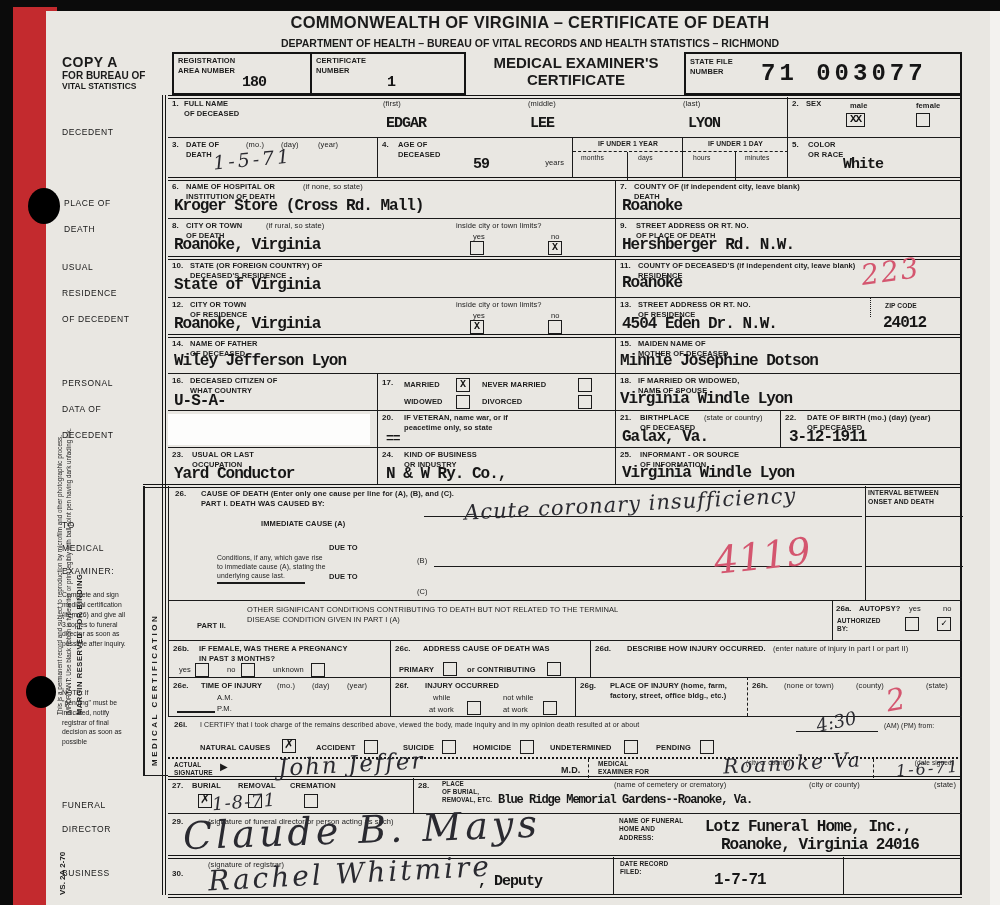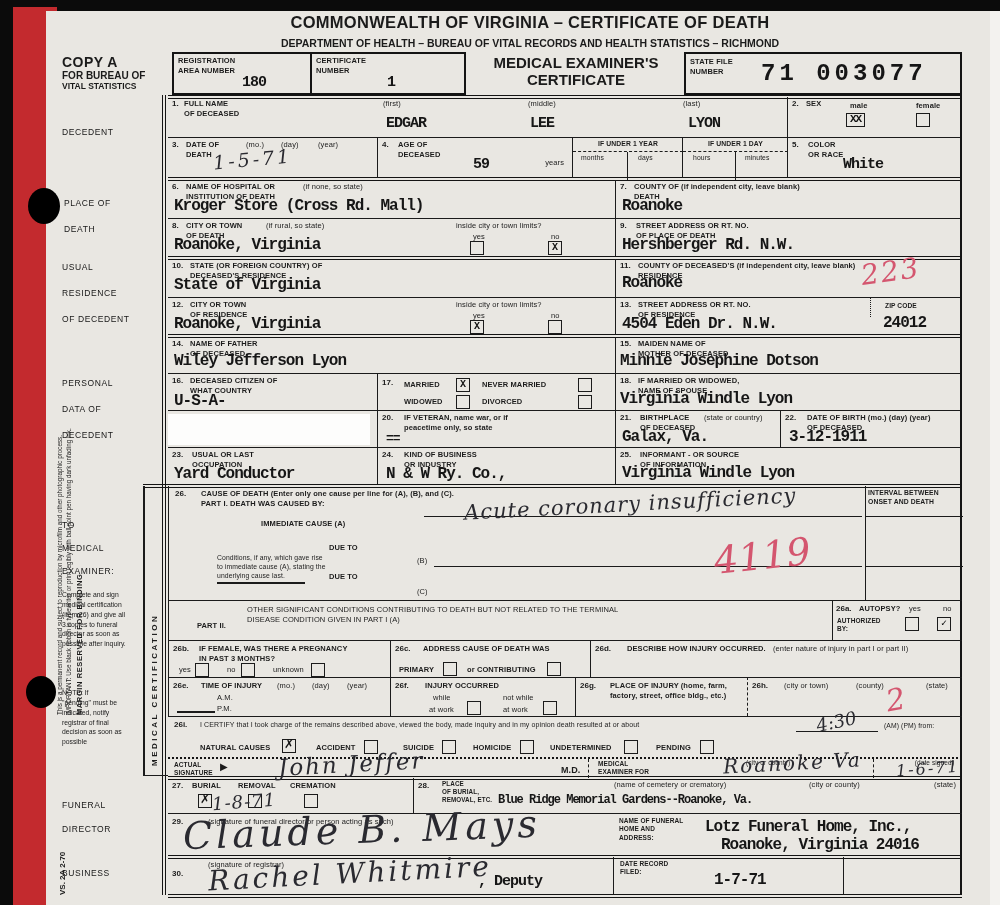--- a/index.html
+++ b/index.html
@@ -409,21 +409,21 @@
   <span class="lb hint abs" style="left:112px;top:27px">at work</span>
   <span class="cb" style="left:152px;top:23px"></span>
 </div>
 <div class="bx bt bl" style="left:575px;top:677px;width:172px;height:39px">
   <span class="n" style="left:4px;top:3px">26g.</span>
   <span class="lb abs" style="left:34px;top:3px">PLACE OF INJURY (home, farm,
 factory, street, office bldg., etc.)</span>
 </div>
 <div class="bx bt dashv" style="left:747px;top:677px;width:215px;height:39px">
   <span class="n" style="left:4px;top:3px">26h.</span>
-  <span class="lb hint abs" style="left:36px;top:3px">(city or town)</span>
+  <span class="lb hint abs" style="left:36px;top:3px">(none or town)</span>
   <span class="lb hint abs" style="left:108px;top:3px">(county)</span>
   <span class="lb hint abs" style="left:178px;top:3px">(state)</span>
   <span class="hw red abs" style="left:138px;top:4px;font-size:30px;transform:rotate(-10deg)">2</span>
 </div>
 
 <div class="bx bt" style="left:168px;top:716px;width:794px;height:41px">
   <span class="n" style="left:6px;top:3px">26i.</span>
   <span class="lb abs" style="left:32px;top:3px;font-weight:400;font-size:7px;width:590px;white-space:normal">I CERTIFY that I took charge of the remains described above, viewed the body, made inquiry and in my opinion death resulted at or about</span>
   <div class="line" style="left:628px;top:14px;width:82px"></div>
   <span class="hw abs" style="left:648px;top:-6px;font-size:18px;transform:rotate(-12deg)">4:30</span>

